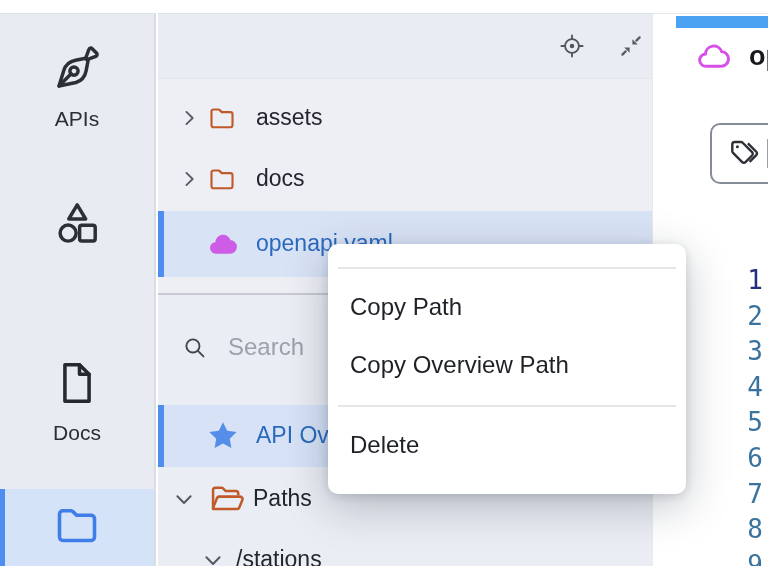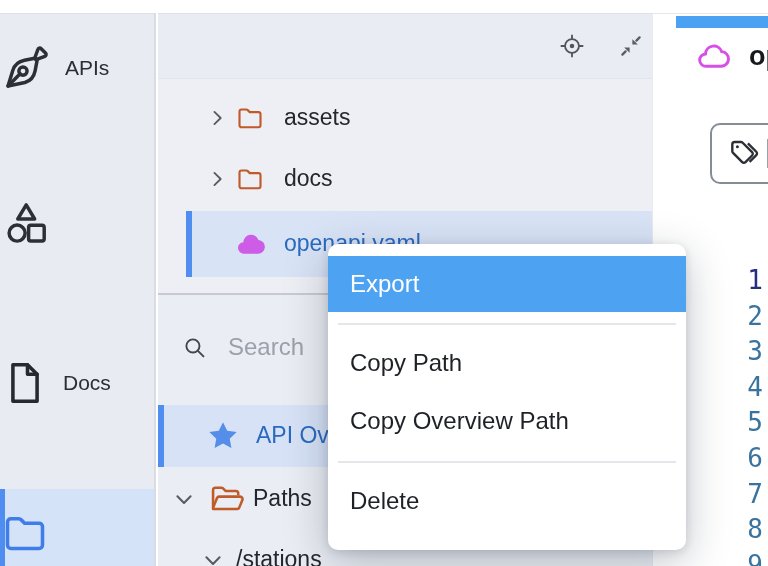--- a/index.html
+++ b/index.html
@@ -3,41 +3,41 @@
 <meta charset="utf-8">
 <style>
 * { margin:0; padding:0; box-sizing:border-box; }
 html,body { width:768px; height:566px; overflow:hidden; }
 body { background:#ffffff; font-family:"Liberation Sans", sans-serif; position:relative; }
 .app { position:absolute; inset:0; overflow:hidden; }
 
 
 .activity-bar { position:absolute; left:0; top:13px; bottom:0; width:156px;
   background:#e9ebf2; border-top:1px solid #dde0e7; border-right:2px solid #d9dce3; }
-.ab-item { position:absolute; left:0; right:0; display:flex; flex-direction:row;
+.ab-item { position:absolute; left:0; right:0; display:flex; flex-direction:column;
   align-items:center; gap:13px; padding-top:2px; cursor:pointer; }
 .ab-apis { top:26px; }
 .ab-components { top:182px; }
 .ab-docs { top:342px; }
 .ab-files { top:475px; bottom:0; gap:0; padding-top:11px; }
 .ab-item.selected { background:#d5e3f8; }
 .ab-item.selected::before { content:""; position:absolute; left:0; top:0; bottom:0;
   width:5px; background:#4f8ef0; }
 .ab-label { font-size:21px; color:#2b2e34; }
 
 
 .tree-panel { position:absolute; left:158px; top:13px; width:494px; bottom:0;
   background:#edeff5; border-top:1px solid #dde0e7; }
 .tree-toolbar { position:relative; height:65px; background:#e9ecf2;
   border-bottom:1px solid #e2e5eb; }
 .tb-icon { position:absolute; width:26px; height:26px; cursor:pointer; }
 .tb-locate { right:67px; top:19px; }
 .tb-collapse { right:9px; top:20px; width:24px; height:24px; }
 
-.tree-row { position:absolute; left:0; width:100%; height:61px; cursor:pointer;margin-left:28px; }
+.tree-row { position:absolute; left:0; width:100%; height:61px; cursor:pointer; }
 .r-assets { top:73px; }
 .r-docs { top:134px; }
 .r-openapi { top:197px; height:66px; }
 .tree-row.selected { background:#d9e3f6; }
 .tree-row.selected::before { content:""; position:absolute; left:0; top:0; bottom:0;
   width:6px; background:#4f8ef0; }
 .row-chevron { position:absolute; left:20px; top:50%; margin-top:-11px; width:22px; height:22px; }
 .row-icon { position:absolute; left:49px; top:50%; margin-top:-15px; width:30px; height:30px; }
 .row-label { position:absolute; left:98px; top:50%; transform:translateY(-52%);
   font-size:23px; color:#23262c; white-space:nowrap; }
@@ -268,21 +268,20 @@
       <div>4</div>
       <div>5</div>
       <div>6</div>
       <div>7</div>
       <div>8</div>
       <div>9</div>
     </div>
   </section>
 
   <div class="context-menu">
-    <div class="menu-item highlighted">Export</div>
     <div class="menu-divider"></div>
     <div class="menu-item">Copy Path</div>
     <div class="menu-item">Copy Overview Path</div>
     <div class="menu-divider"></div>
     <div class="menu-item">Delete</div>
   </div>
 
 </div>
 
 </body></html>

